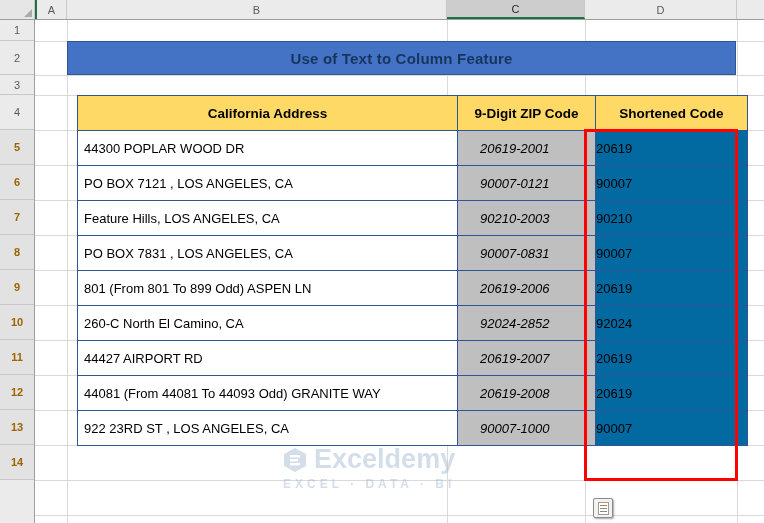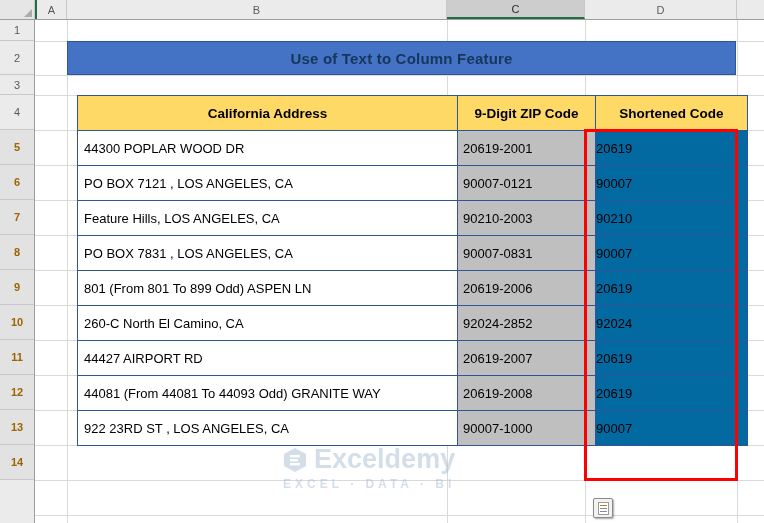--- a/index.html
+++ b/index.html
@@ -44,21 +44,21 @@
 
   
   .banner { position:absolute; left:32px; top:21px; width:669px; height:34px; background:var(--banner-fill,#4472C4); border:1px solid var(--table-border,#2F5597); display:flex; align-items:center; justify-content:center; z-index:2; }
   .banner span { font-size:15px; font-weight:700; color:var(--banner-text,#17365D); letter-spacing:.2px; }
 
   
   .data-table { position:absolute; left:42px; top:75px; width:670px; border-collapse:collapse; table-layout:fixed; z-index:2; background:#fff; }
   .data-table th, .data-table td { border:1.5px solid var(--table-border,#2F5597); height:35px; font-size:13px; color:#000; overflow:hidden; white-space:nowrap; }
   .data-table th { background:var(--header-fill,#FFD966); font-weight:700; text-align:center; font-size:13.5px; }
   td.c-addr { text-align:left; padding-left:6px; background:#fff; }
-  td.c-zip { text-align:left; padding-left:5px; background:var(--selected-fill,#BFBFBF); }
+  td.c-zip { text-align:left; padding-left:22px; background:var(--selected-fill,#BFBFBF);font-style:italic; }
   td.c-short { text-align:left; background:#0369a1; }
 
   
   .red-box { position:absolute; left:549px; top:109px; width:154px; height:352px; border:3px solid var(--highlight-border,#FF0000); z-index:4; pointer-events:none; }
 
   
   .watermark { position:absolute; left:248px; top:424px; z-index:3; display:flex; flex-direction:column; align-items:center; opacity:.5; pointer-events:none; }
   .wm-row { display:flex; align-items:center; gap:7px; }
   .wm-brand { font-size:27px; font-weight:600; color:var(--watermark-color,#A9BED5); }
   .wm-tag { margin-top:2px; font-size:12px; letter-spacing:4px; color:var(--watermark-color,#A9BED5); font-weight:700; }

